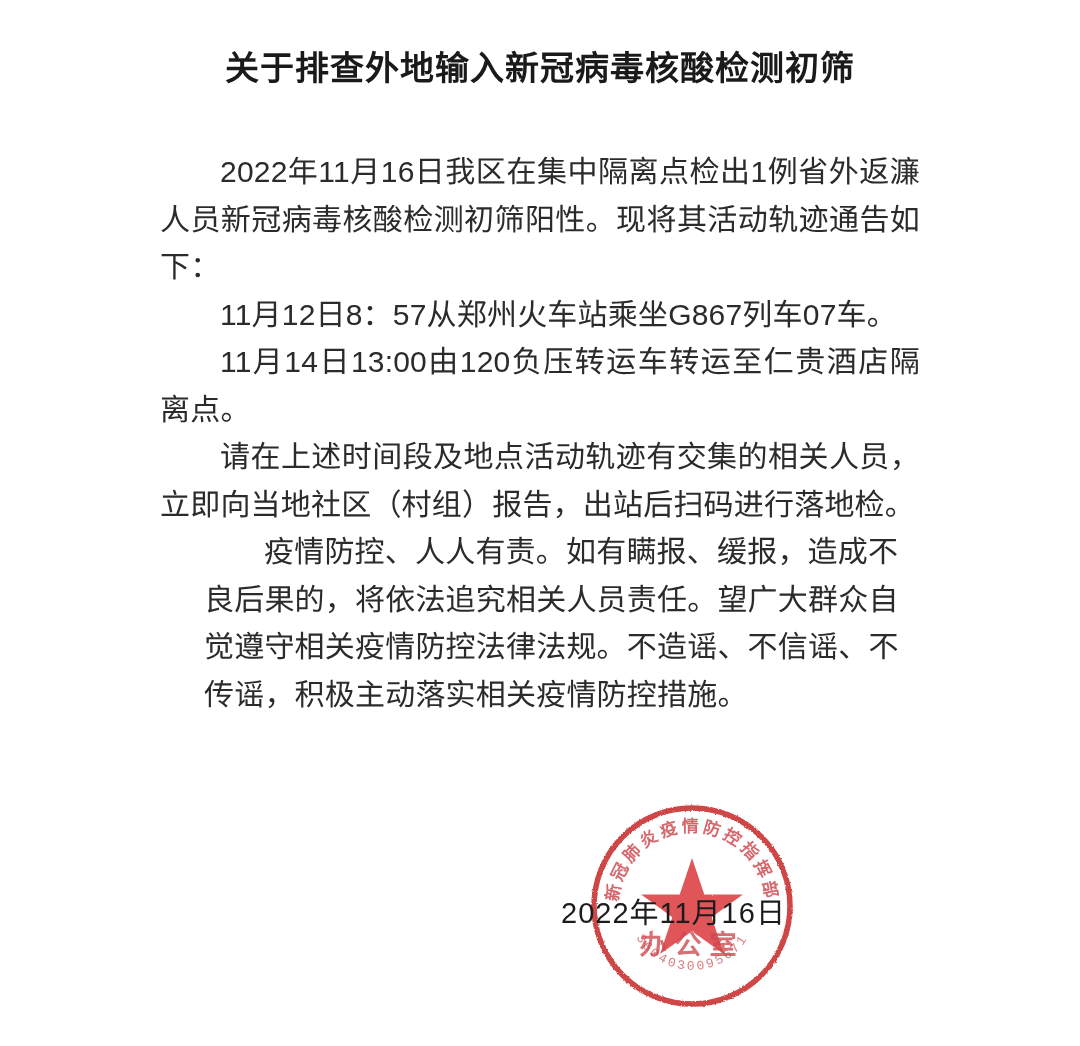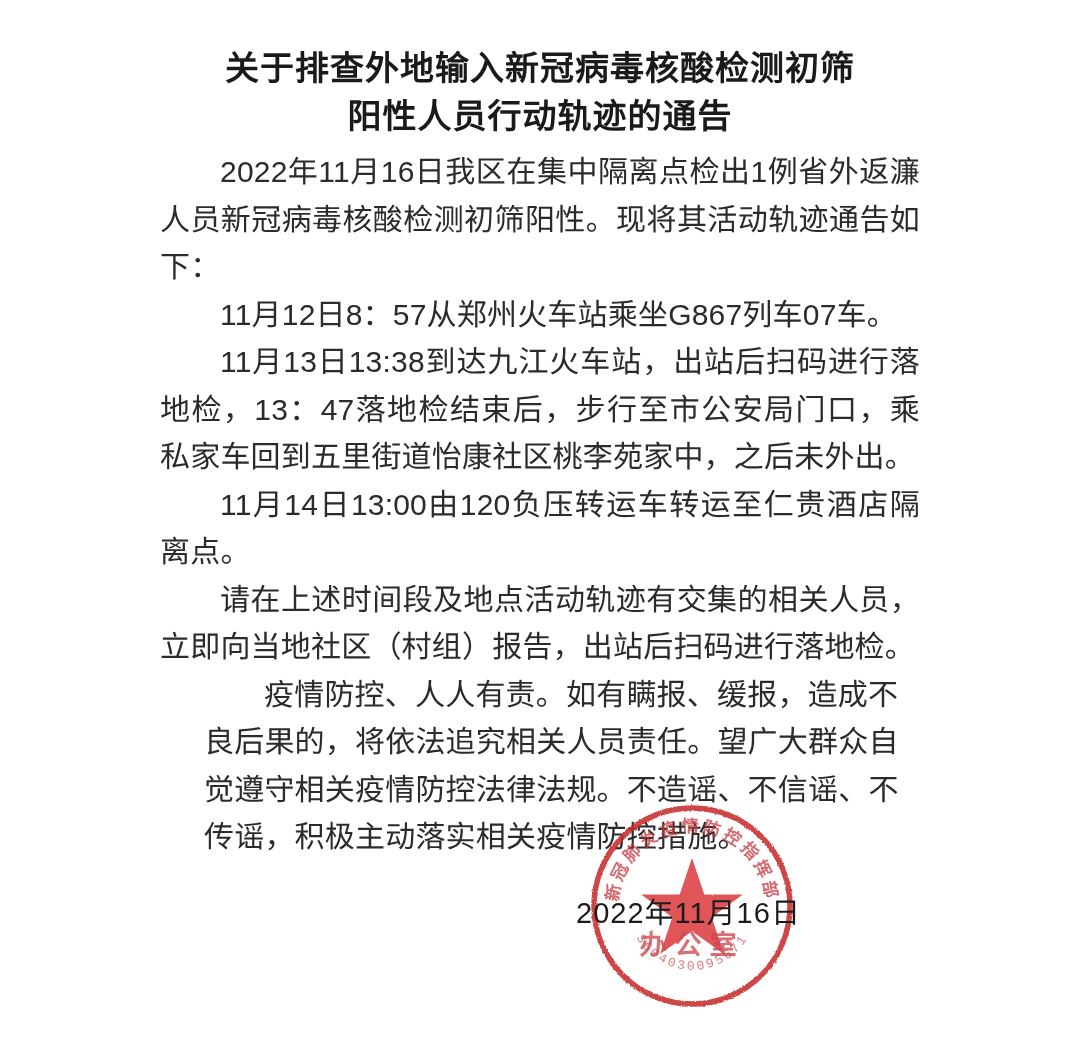--- a/index.html
+++ b/index.html
@@ -81,44 +81,42 @@
     height: 208px;
     opacity: 0.92;
   }
   .seal svg {
     display: block;
     width: 208px;
     height: 208px;
   }
   .seal-date {
     position: absolute;
-    left: 16px;
+    left: 1px;
     top: 110px;
     width: 270px;
     font-size: 29px;
     line-height: 34px;
     color: #1c1c1c;
     white-space: nowrap;
     letter-spacing: 1px;
   }
 </style>
 </head>
 <body>
 
 <div class="page">
 
   <h1 class="notice-title">
     <span class="tline">关于排查外地输入新冠病毒核酸检测初筛</span>
-    <span class="tline">阳性人员行动轨迹的通告</span>
   </h1>
 
   <div class="body-block">
     <p class="para indent">2022年11月16日我区在集中隔离点检出1例省外返濂人员新冠病毒核酸检测初筛阳性。现将其活动轨迹通告如下：</p>
     <p class="para indent">11月12日8：57从郑州火车站乘坐G867列车07车。</p>
-    <p class="para indent">11月13日13:38到达九江火车站，出站后扫码进行落地检，13：47落地检结束后，步行至市公安局门口，乘私家车回到五里街道怡康社区桃李苑家中，之后未外出。</p>
     <p class="para indent">11月14日13:00由120负压转运车转运至仁贵酒店隔离点。</p>
     <p class="para indent">请在上述时间段及地点活动轨迹有交集的相关人员，立即向当地社区（村组）报告，出站后扫码进行落地检。</p>
     <p class="para indent last-left">疫情防控、人人有责。如有瞒报、缓报，造成不良后果的，将依法追究相关人员责任。望广大群众自觉遵守相关疫情防控法律法规。不造谣、不信谣、不传谣，积极主动落实相关疫情防控措施。</p>
   </div>
 
   <div class="seal-area">
 
     <div class="seal">
       <svg viewBox="0 0 208 208" xmlns="http://www.w3.org/2000/svg" aria-hidden="true">
         <defs>

